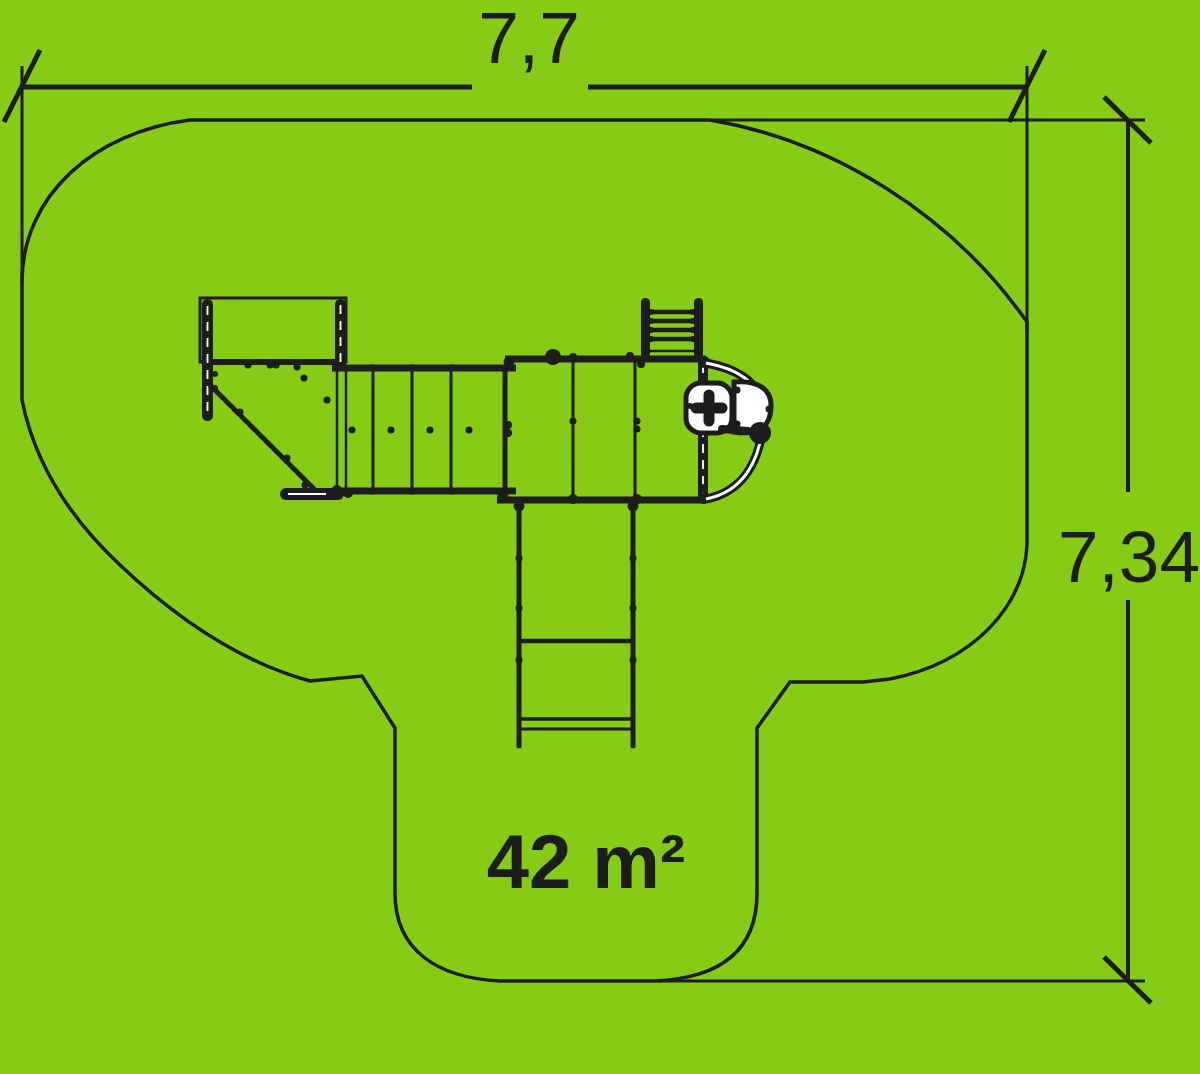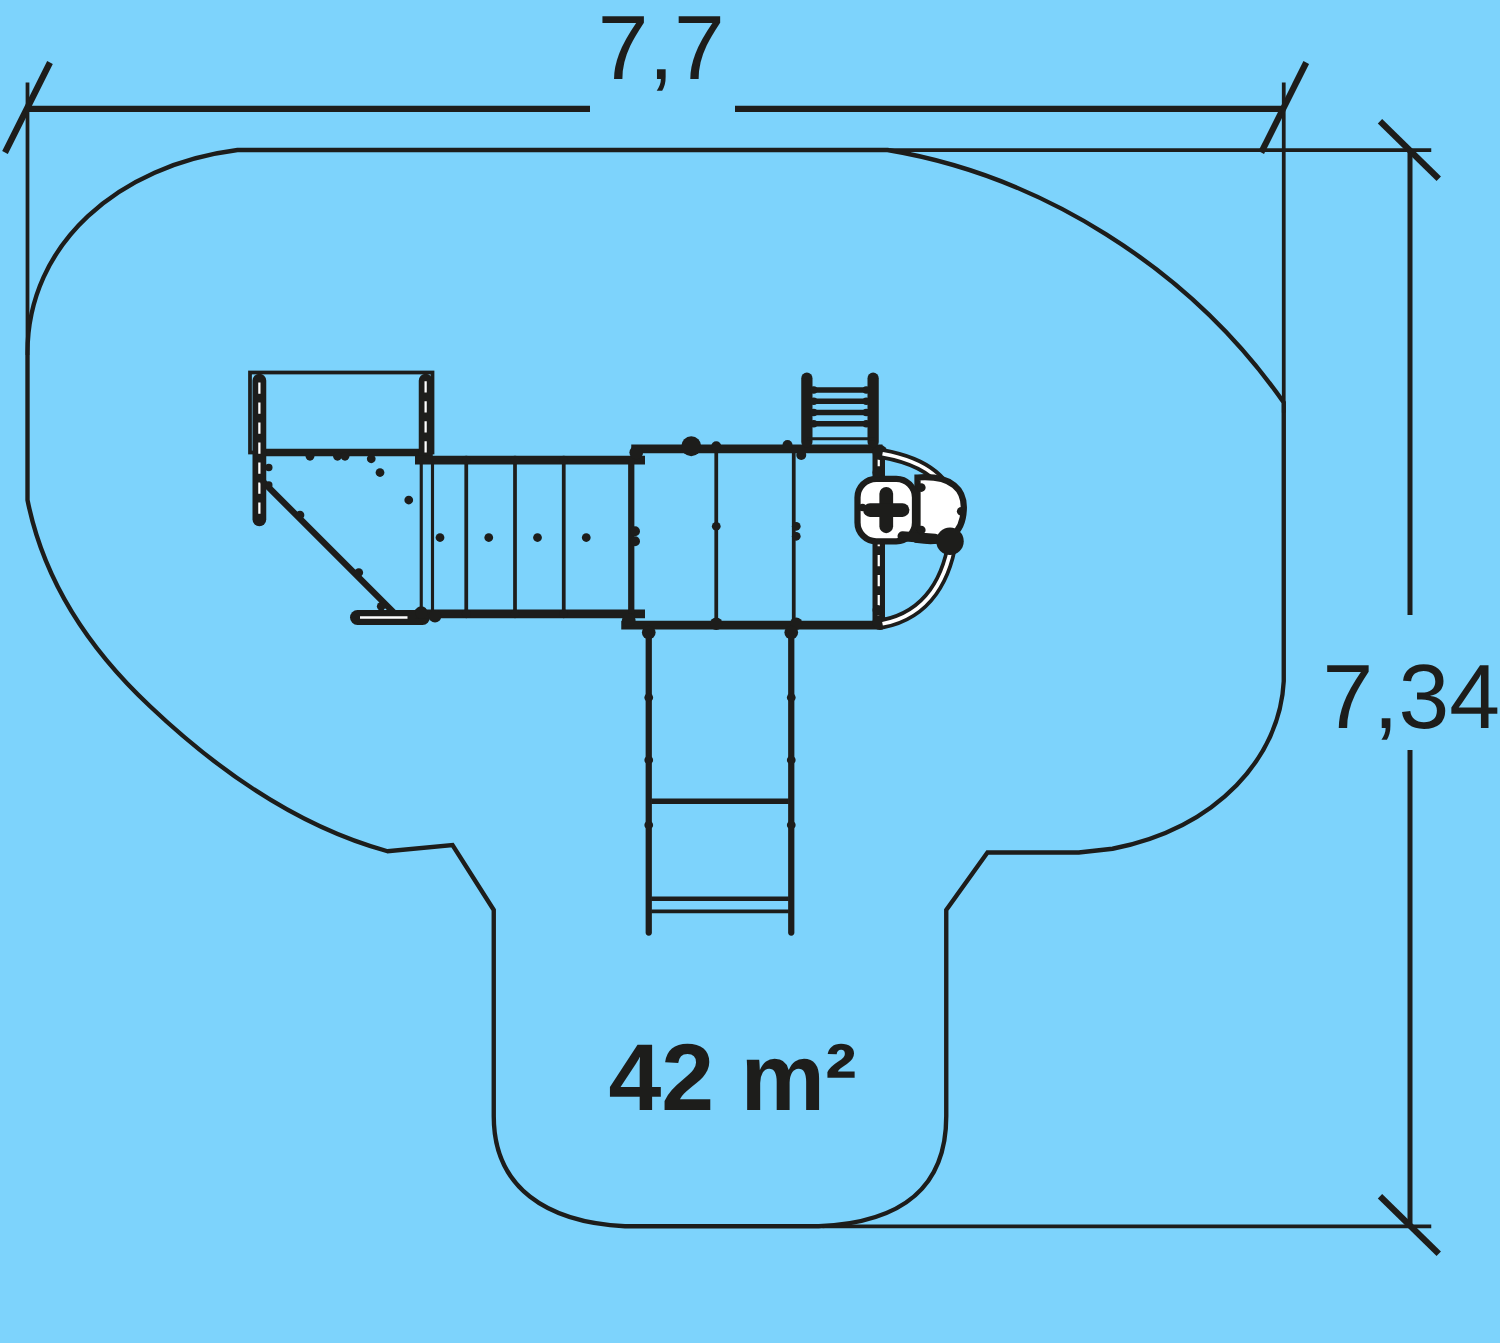--- a/index.html
+++ b/index.html
@@ -1,16 +1,16 @@
 <!DOCTYPE html>
 <html><head>
 <meta charset="utf-8">
 <style>
   html,body{margin:0;padding:0;background:#fff;}
-  .page{position:relative;width:1200px;height:1074px;background:#7dd3fc;overflow:hidden;
+  .page{position:relative;width:1200px;height:1074px;background:#84cc16;overflow:hidden;
         font-family:"Liberation Sans", sans-serif;}
   svg{position:absolute;left:0;top:0;}
   .dim-text{font-family:"Liberation Sans", sans-serif;font-weight:400;font-size:73px;fill:#1d1d1b;}
   .area-text{font-family:"Liberation Sans", sans-serif;font-weight:700;font-size:76px;fill:#1d1d1b;}
 </style>
 </head>
 <body>
 
 <div class="page">
 <svg width="1200" height="1074" viewBox="0 0 1200 1074">

